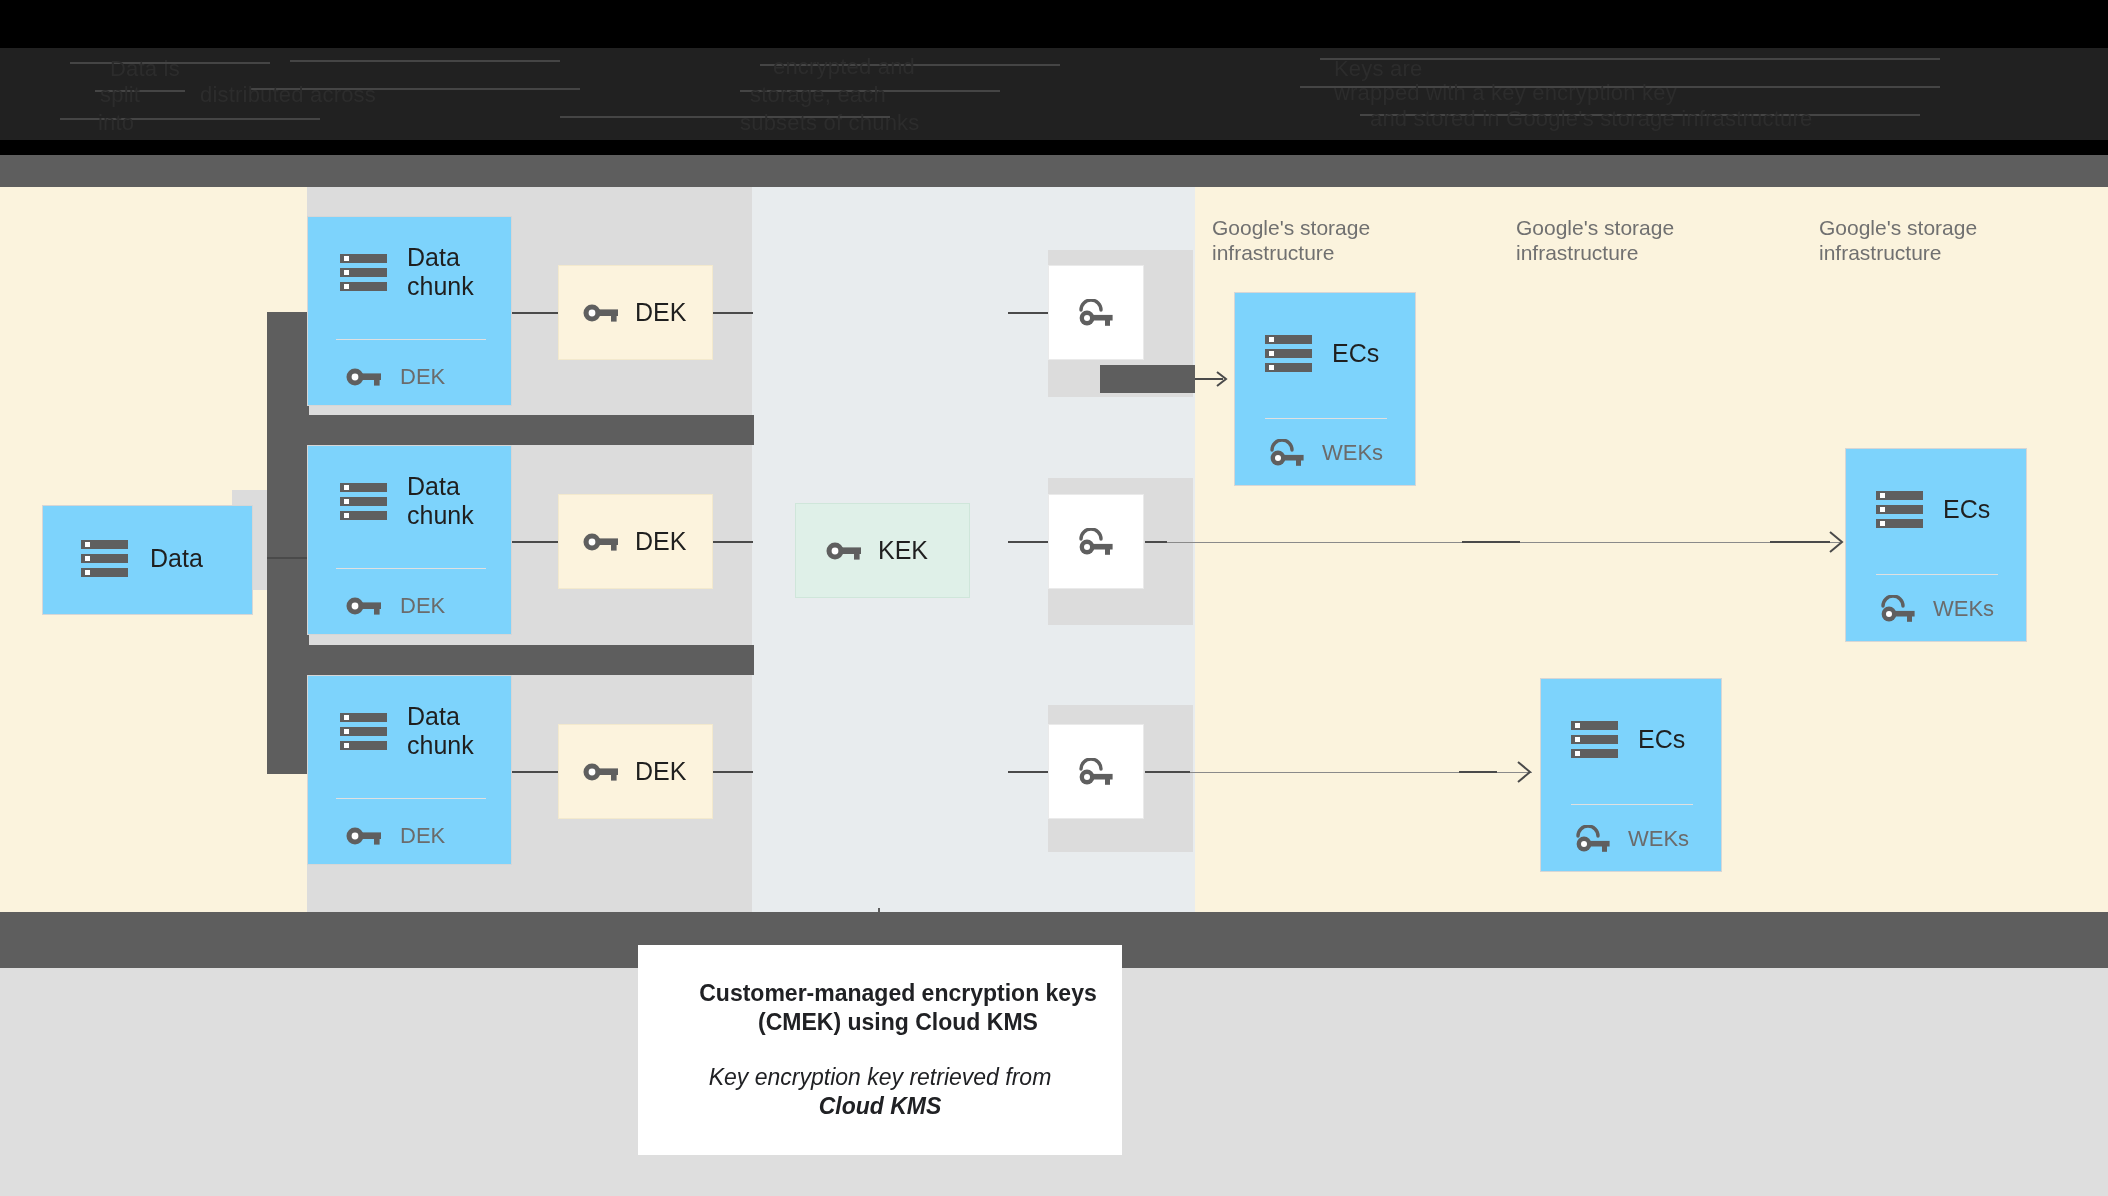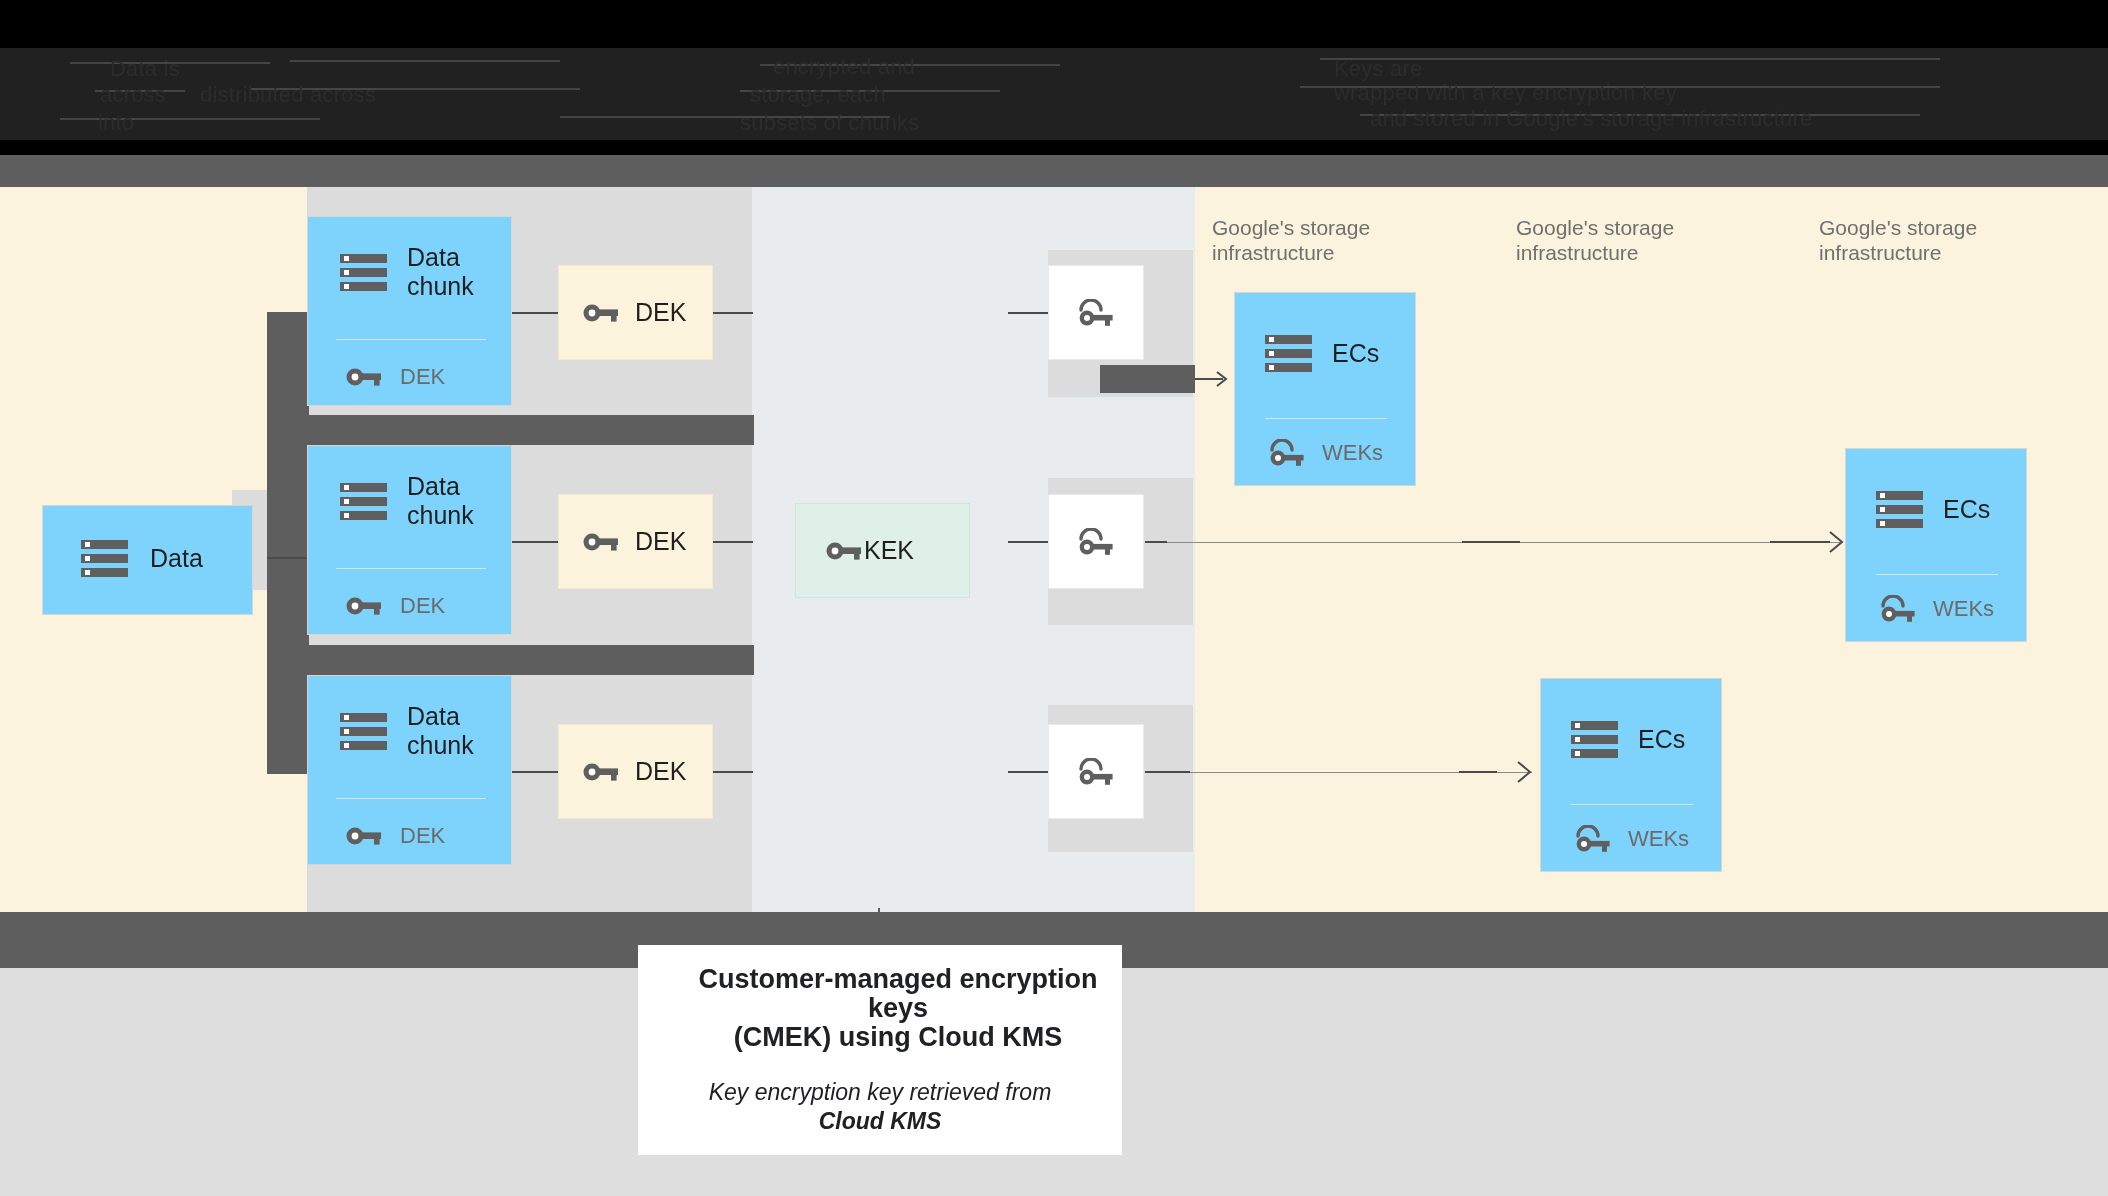--- a/index.html
+++ b/index.html
@@ -53,21 +53,21 @@
   .box-wek{position:absolute;background:#fff;border:1px solid #eaeaea;box-sizing:border-box;
            display:flex;align-items:center;justify-content:center;}
 
   .infra-lbl{position:absolute;color:#707070;font-size:21px;line-height:25px;white-space:pre-line;}
 
   .conn{position:absolute;background:#4a4a4a;height:2px;}
   .conn-thin{position:absolute;background:#8a8a8a;height:1px;}
 
   .caption{position:absolute;background:#fff;box-sizing:border-box;text-align:center;
            display:flex;flex-direction:column;justify-content:center;}
-  .cap-b{color:#202124;font-size:27px;font-weight:bold;line-height:29px;padding-left:36px;}
+  .cap-b{color:#202124;font-size:23px;font-weight:bold;line-height:29px;padding-left:36px;}
   .cap-n{color:#202124;font-size:23px;line-height:29px;margin-top:26px;font-style:italic;}
 </style>
 </head>
 <body>
 
 <div id="page">
 
   <div class="chrome">
     <div class="chrome-band"></div>
 
@@ -79,21 +79,21 @@
     <div class="chrome-underline" style="left:250px;top:88px;width:330px;"></div>
     <div class="chrome-underline" style="left:740px;top:90px;width:260px;"></div>
     <div class="chrome-underline" style="left:1300px;top:86px;width:640px;"></div>
     <div class="chrome-underline" style="left:60px;top:118px;width:260px;"></div>
     <div class="chrome-underline" style="left:560px;top:116px;width:330px;"></div>
     <div class="chrome-underline" style="left:1360px;top:114px;width:560px;"></div>
 
     <div class="chrome-txt blur" style="left:110px;top:56px;">Data is</div>
     <div class="chrome-txt blur" style="left:773px;top:54px;">encrypted and</div>
     <div class="chrome-txt blur" style="left:1334px;top:56px;">Keys are</div>
-    <div class="chrome-txt blur" style="left:100px;top:82px;">across</div>
+    <div class="chrome-txt blur" style="left:100px;top:82px;">split</div>
     <div class="chrome-txt blur" style="left:200px;top:82px;">distributed across</div>
     <div class="chrome-txt blur" style="left:750px;top:82px;">storage, each</div>
     <div class="chrome-txt blur" style="left:1334px;top:80px;">wrapped with a key encryption key</div>
     <div class="chrome-txt blur" style="left:98px;top:110px;">into</div>
     <div class="chrome-txt blur" style="left:740px;top:110px;">subsets of chunks</div>
     <div class="chrome-txt blur" style="left:1370px;top:106px;">and stored in Google's storage infrastructure</div>
 
     <div class="chrome-bottom"></div>
   </div>
 
@@ -242,21 +242,21 @@
 
   <div class="box-kek" style="left:795px;top:503px;width:175px;height:95px;">
     <span class="ic-key" style="margin-left:30px;">
       <svg viewBox="0 0 36 22" width="36" height="22">
           <circle cx="9" cy="11" r="8.5" fill="#5f5f5f"></circle>
           <circle cx="9" cy="11" r="3.4" fill="#fff"></circle>
           <rect x="15" y="7.4" width="20" height="6.6" fill="#5f5f5f"></rect>
           <rect x="28" y="12.4" width="5.6" height="7.2" fill="#5f5f5f"></rect>
         </svg>
     </span>
-    <span class="lbl-dark" style="margin-left:2px;">KEK</span>
+    <span class="lbl-dark" style="margin-left:16px;">KEK</span>
   </div>
 
   <div class="conn" style="left:1008px;top:312px;width:42px;"></div>
   <div class="conn" style="left:1008px;top:541px;width:42px;"></div>
   <div class="conn" style="left:1008px;top:771px;width:42px;"></div>
 
   <div class="box-wek" style="left:1048px;top:265px;width:96px;height:95px;">
     <span class="ic-wkey">
       <svg viewBox="0 0 38 28" width="38" height="28">
         <path d="M4 11 A10 10 0 0 1 24 11" stroke="#5f5f5f" stroke-width="3.4" fill="none" stroke-linecap="round"></path>

